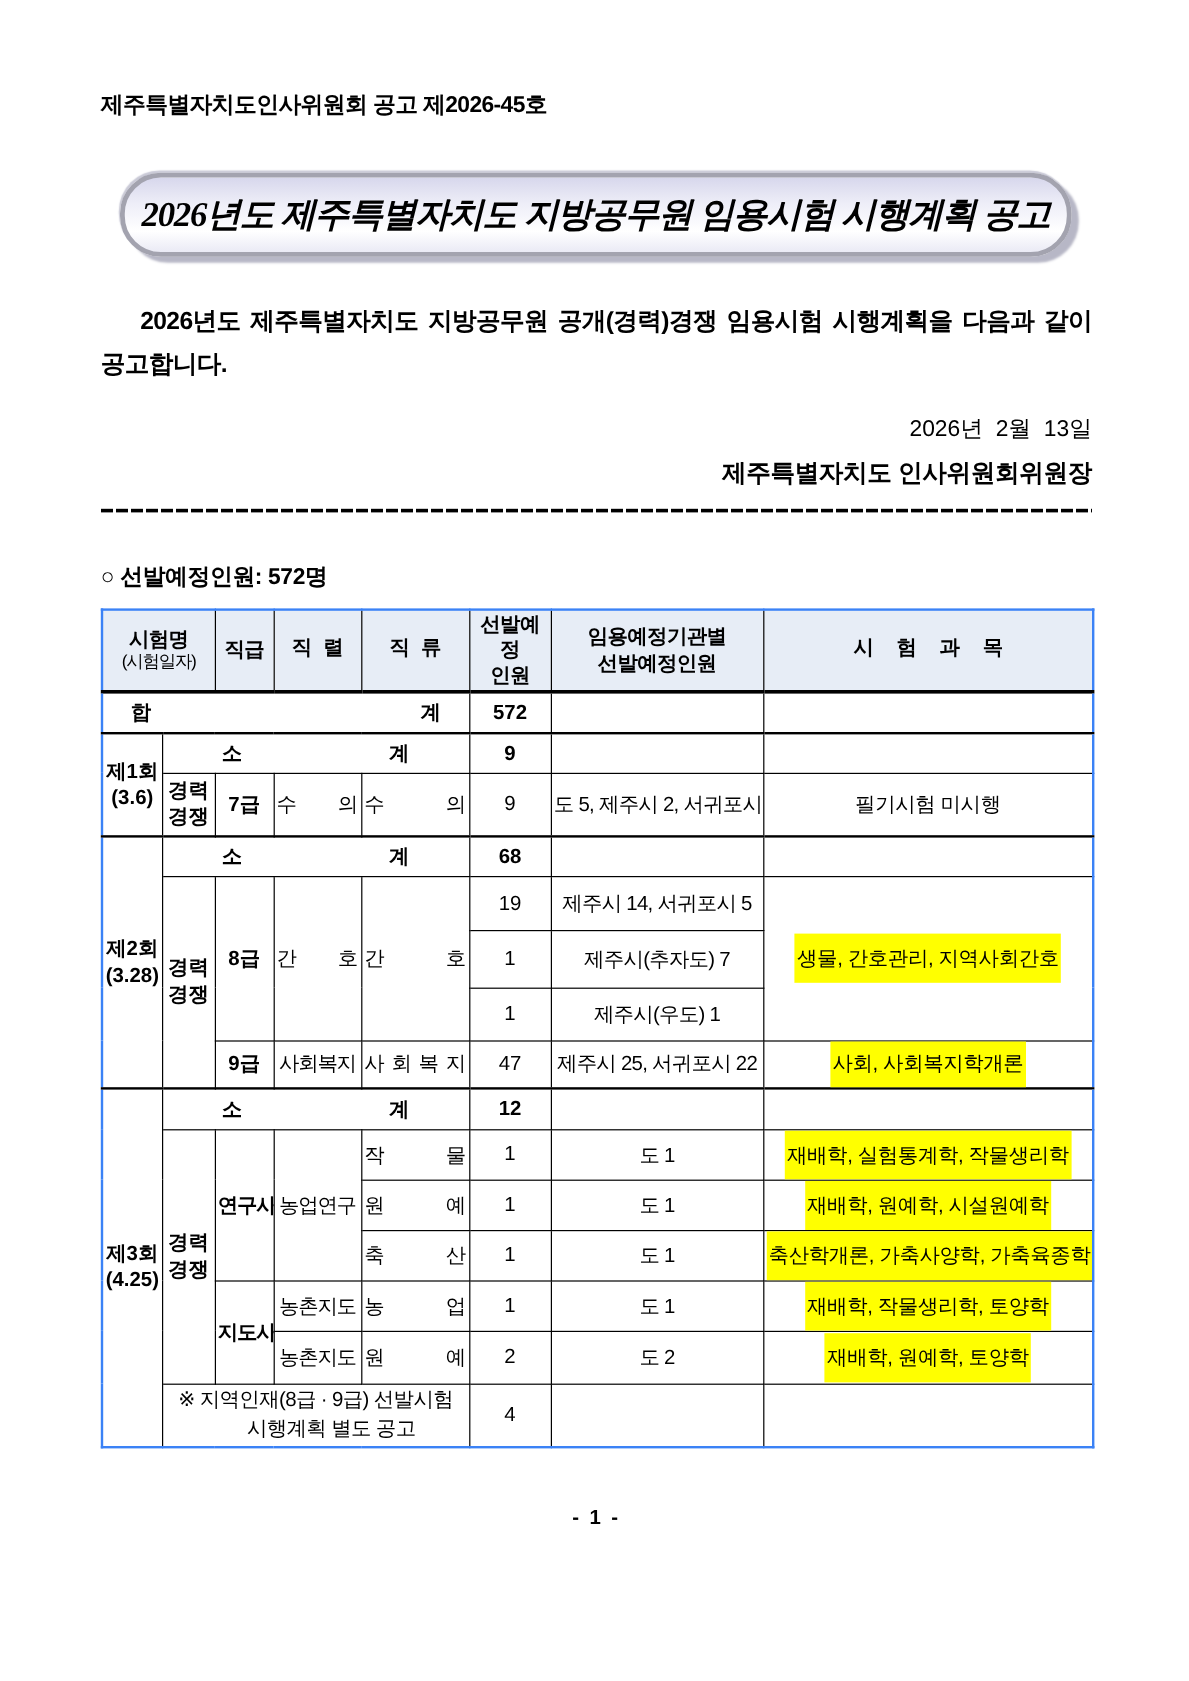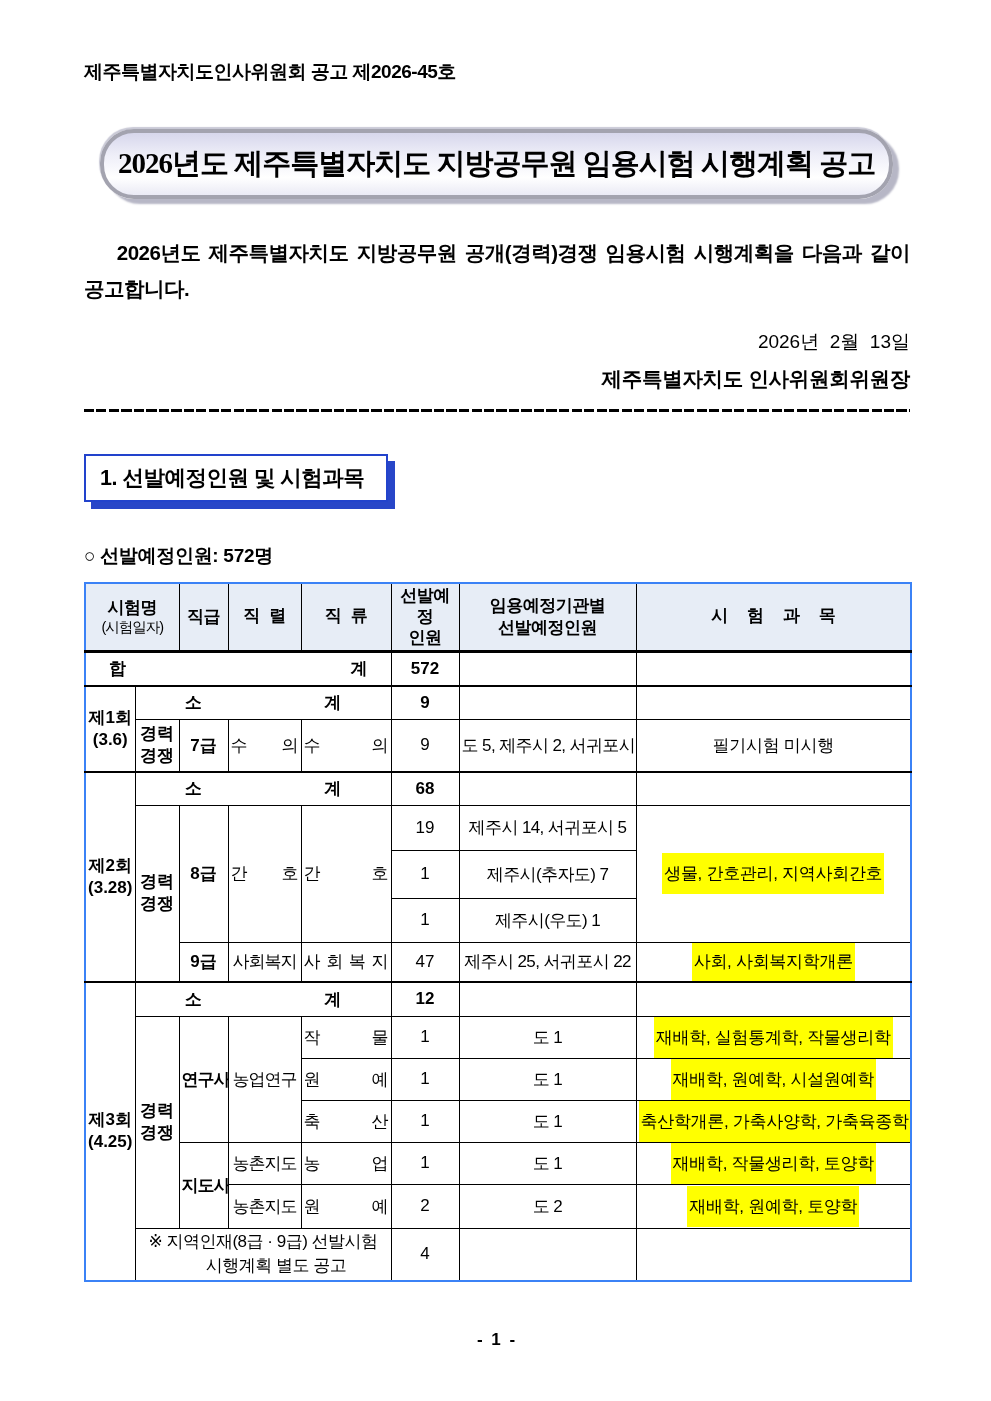--- a/index.html
+++ b/index.html
@@ -2,27 +2,27 @@
 <html><head>
 <meta charset="utf-8">
 <style>
   html,body{margin:0;padding:0;}
   body{
     width:991px;height:1401px;background:#ffffff;color:#000;
     font-family:"Liberation Sans","DejaVu Sans",sans-serif;
     overflow:hidden;
   }
   .content{padding:0 81px 0 84px;}
-  .docno{padding-top:59px;font-size:19px;font-weight:bold;letter-spacing:-0.5px;}
+  .docno{padding-top:74px;font-size:19px;font-weight:bold;letter-spacing:-0.5px;}
   .banner{
     margin:44px 17px 0 16px;height:62px;
     border:4px solid #a3a3af;border-radius:34px;
     background:linear-gradient(180deg,#d7d7ec 0%,#eeeef8 35%,#ffffff 72%,#eaeaf5 100%);
     box-shadow:6px 5px 2px #b7b7c6,-1px -2px 1px #c9c9d6;
-    display:flex;align-items:center;justify-content:center;
+    display:flex;align-items:center;justify-content:center;font-style:italic;
   }
   .banner-title{
     font-family:"Liberation Serif","DejaVu Serif",serif;
     font-size:29px;font-weight:bold;white-space:nowrap;letter-spacing:-1px;
   }
   .intro-par{
     margin-top:36px;font-size:20.5px;font-weight:bold;line-height:1.75;
     text-align:justify;text-indent:1.6em;letter-spacing:-0.5px;word-spacing:2px;
   }
   .ann-date{margin-top:22px;text-align:right;font-size:19px;white-space:pre;font-weight:500;}
@@ -67,23 +67,20 @@
     <div class="banner-title">2026년도 제주특별자치도 지방공무원 임용시험 시행계획 공고</div>
   </div>
 
   <div class="intro-par">2026년도 제주특별자치도 지방공무원 공개(경력)경쟁 임용시험 시행계획을 다음과 같이 공고합니다.</div>
 
   <div class="ann-date">2026년  2월  13일</div>
   <div class="signer">제주특별자치도 인사위원회위원장</div>
 
   <div class="dashrule"></div>
 
-  <div>
-    <div class="sec-box">1. 선발예정인원 및 시험과목</div>
-  </div>
 
   <div class="bullet-line">○ 선발예정인원: 572명</div>
 
   <table class="tbl">
     <colgroup>
       <col style="width:50px">
         <col style="width:44px">
         <col style="width:49px">
       <col style="width:73px">
         <col style="width:90px">

